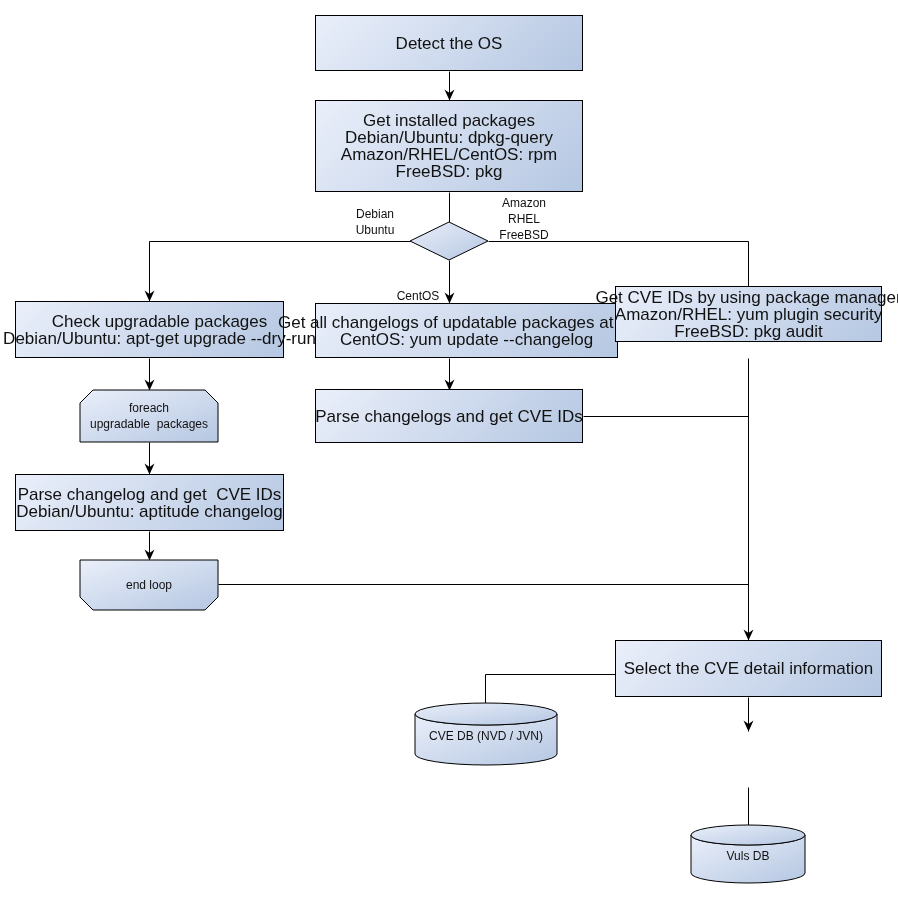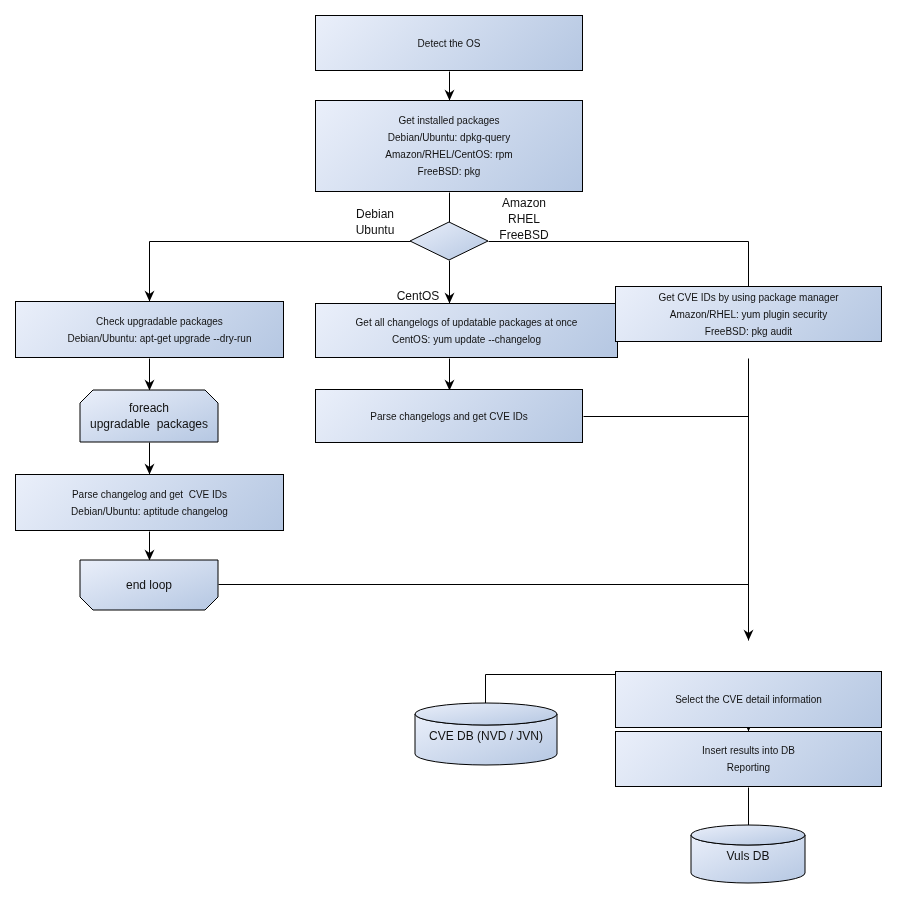--- a/index.html
+++ b/index.html
@@ -6,21 +6,21 @@
   .canvas {
     position:relative; width:898px; height:902px; background:#ffffff;
     font-family:"Liberation Sans", sans-serif; color:#111111; overflow:hidden;
   }
   svg.layer { position:absolute; left:0; top:0; }
   .node {
     position:absolute; box-sizing:border-box;
     border:1px solid #000000;
     background:linear-gradient(135deg,#eaeffa 0%,#b5c7e2 100%);
     display:flex; align-items:center; justify-content:center;
-    text-align:center; font-size:10px; line-height:17px;
+    text-align:center; font-size:17px; line-height:17px;
     white-space:pre; overflow:visible;
   }
   .flabel {
     position:absolute; display:flex; align-items:center; justify-content:center;
     text-align:center; font-size:12px; line-height:16px; white-space:pre;
   }
   .edge { stroke:#000000; stroke-width:1; fill:none; }
   .ah { fill:#000000; stroke:none; }
   .shape { stroke:#000000; stroke-width:1; }
 </style>
@@ -94,24 +94,22 @@
 
   <div class="node" style="left:315px; top:303px; width:303px; height:55px;">Get all changelogs of updatable packages at once
 CentOS: yum update --changelog</div>
 
   <div class="node" style="left:315px; top:389px; width:268px; height:54px;">Parse changelogs and get CVE IDs</div>
 
   <div class="node" style="left:615px; top:286px; width:267px; height:56px;">Get CVE IDs by using package manager
 Amazon/RHEL: yum plugin security
 FreeBSD: pkg audit</div>
 
-  <div class="node" style="left:615px; top:640px; width:267px; height:57px;margin-top:31px;">Select the CVE detail information</div>
+  <div class="node" style="left:615px; top:640px; width:267px; height:57px;">Select the CVE detail information</div>
 
-  <div class="node" style="left:615px; top:731px; width:267px; height:56px;">Insert results into DB
-Reporting</div>
 
   <div class="flabel" style="left:80px;  top:390px; width:138px; height:52px;">foreach
 upgradable  packages</div>
 
   <div class="flabel" style="left:80px;  top:560px; width:138px; height:50px;">end loop</div>
 
   <div class="flabel" style="left:415px; top:712px; width:142px; height:48px;">CVE DB (NVD / JVN)</div>
 
   <div class="flabel" style="left:691px; top:832px; width:114px; height:48px;">Vuls DB</div>
 

